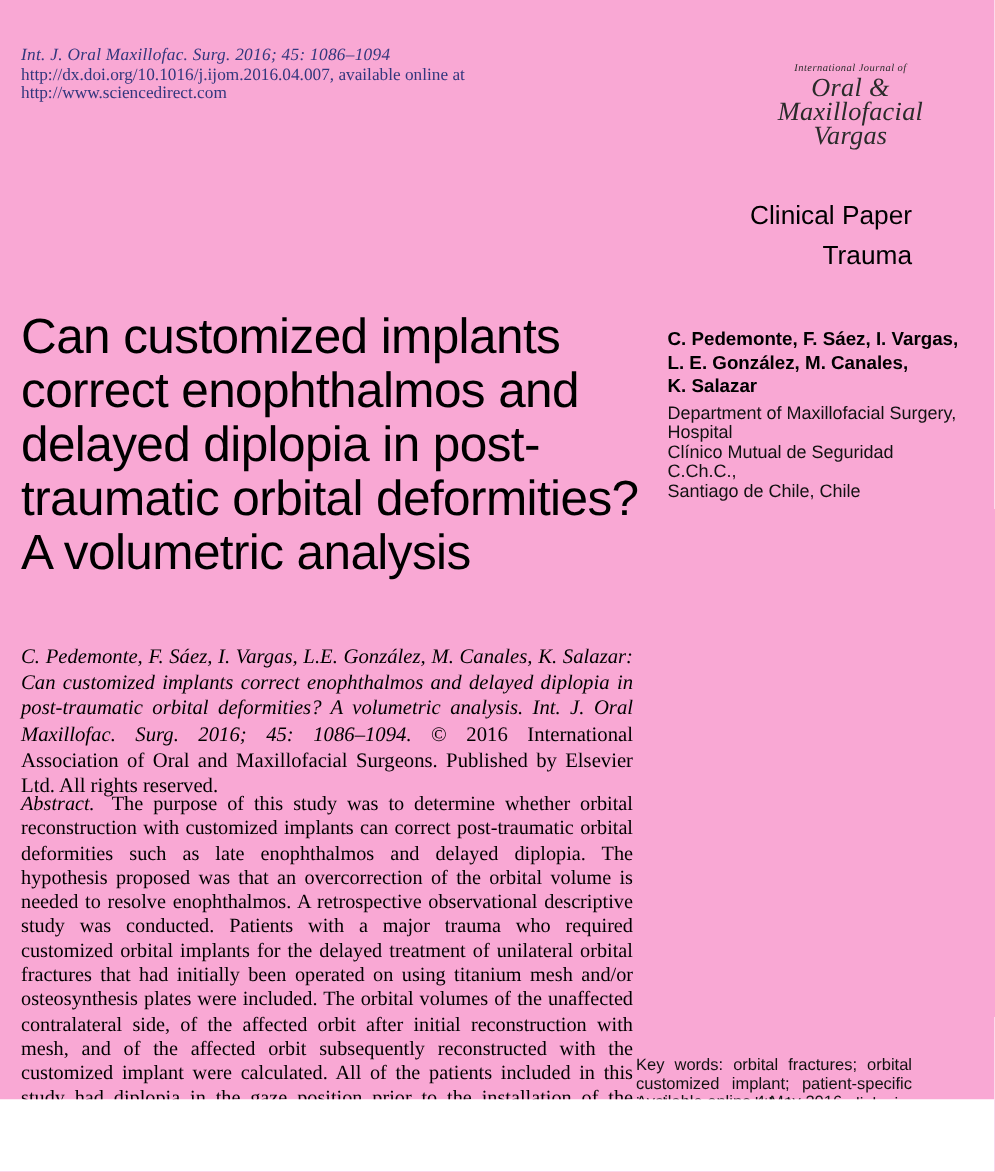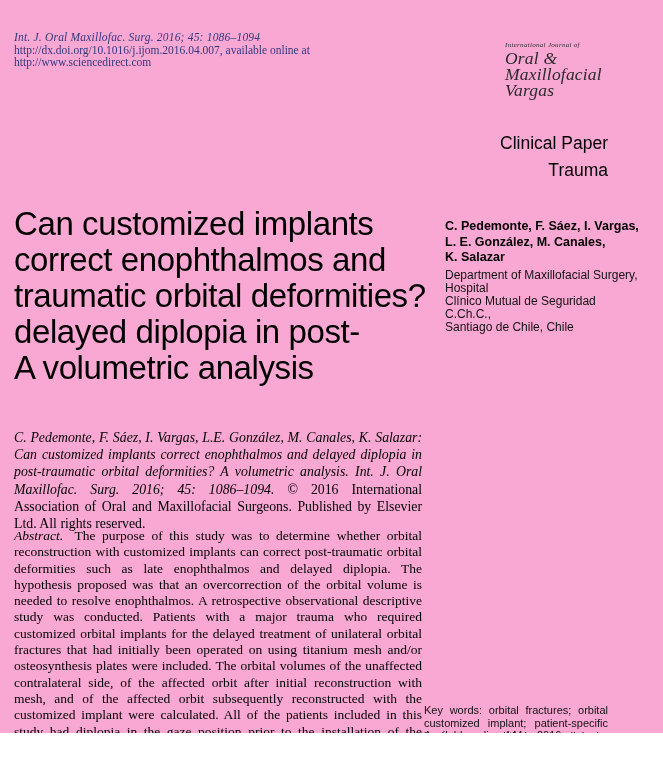--- a/index.html
+++ b/index.html
@@ -17,21 +17,21 @@
     position: absolute; left: 14px; top: 31px;
     color: #32377d;
     font-size: 11.5px; line-height: 12.5px;
     width: 430px;
   }
   .jref .ital { font-style: italic; letter-spacing: 0.2px; }
   .jref .doi { font-style: normal; }
   
   .logo {
     position: absolute; left: 505px; top: 41px; width: 124px;
-    text-align: left;
+    text-align: center;
     font-family: "Liberation Serif", serif;
     font-style: italic;
     color: #2b2b2b;
   }
   .logo .tiny { font-size: 7px; letter-spacing: 0.3px; display:block; margin-bottom: 1px; }
   .logo .big  { font-size: 17.5px; line-height: 16px; display:block; letter-spacing: 0.2px; }
   
   .section-heads {
     position: absolute; left: 427px; top: 130px; width: 181px;
     text-align: right;
@@ -113,22 +113,22 @@
   </div>
 
   <div class="section-heads">
     <div>Clinical Paper</div>
     <div>Trauma</div>
   </div>
 
   <h1 class="title" style="margin:0; font-weight:400;">
     <span>Can customized implants</span>
     <span>correct enophthalmos and</span>
+    <span>delayed diplopia in post-</span>
     <span>traumatic orbital deformities?</span>
-    <span>delayed diplopia in post-</span>
     <span>A volumetric analysis</span>
   </h1>
 
   <div class="authors">
     <div class="names">
       <span>C. Pedemonte, F. Sáez, I. Vargas,</span>
       <span>L. E. González, M. Canales,</span>
       <span>K. Salazar</span>
     </div>
     <div class="affil">

